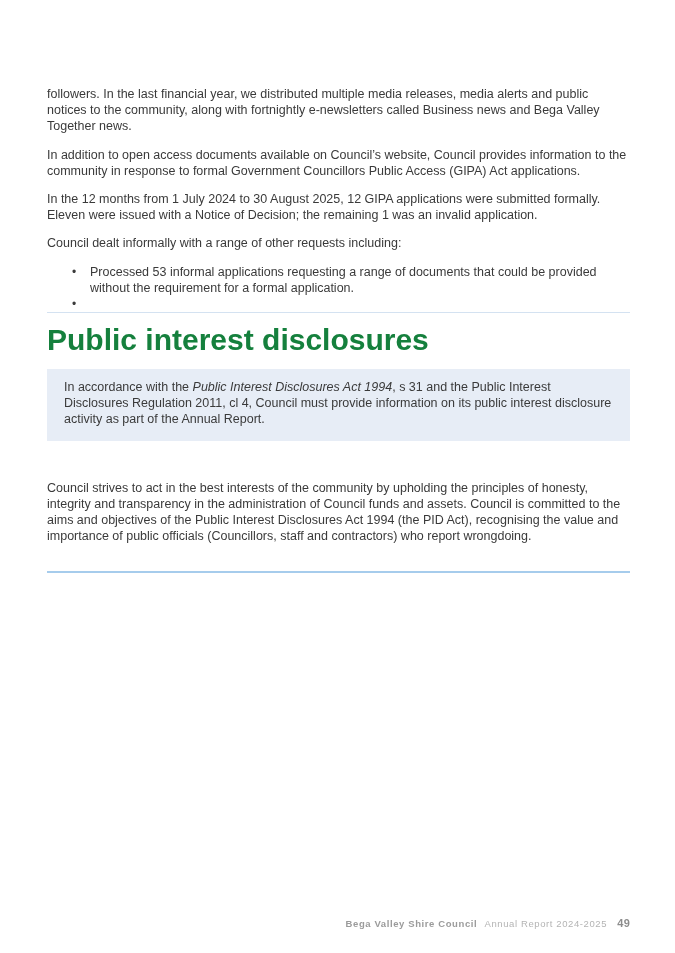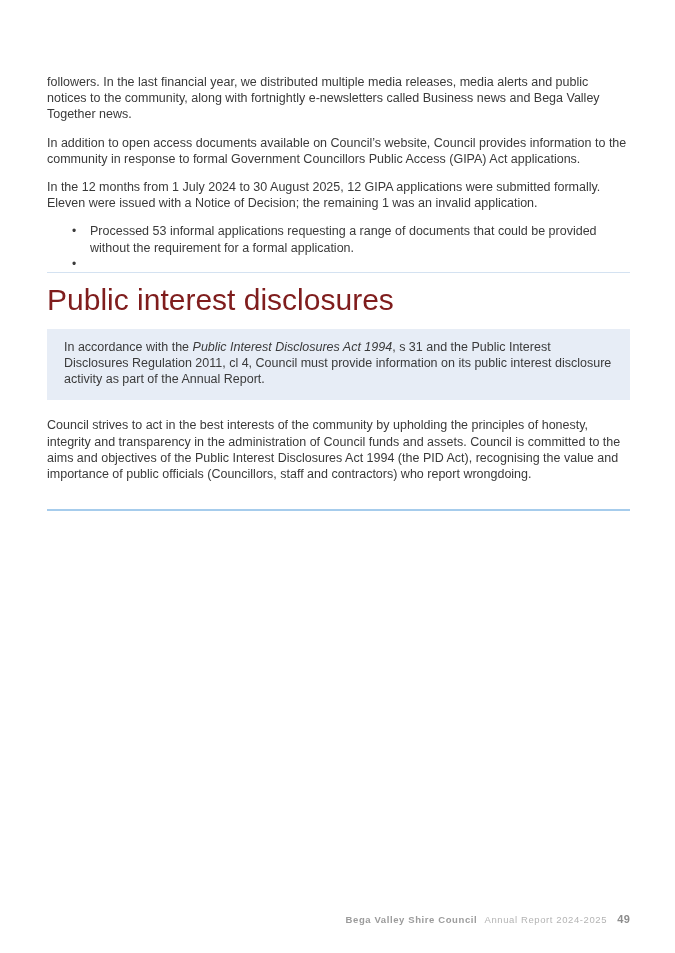--- a/index.html
+++ b/index.html
@@ -11,21 +11,21 @@
     height: 953px;
     background: #ffffff;
     font-family: "Liberation Sans", sans-serif;
     color: #3a3a3a;
     overflow: hidden;
   }
 
   .content {
     position: absolute;
     left: 47px;
-    top: 74px;
+    top: 86px;
     width: 583px;
     font-size: 12.5px;
     line-height: 16.2px;
   }
 
   .content p.body-para { margin: 0 0 12px 0; }
 
   ul.bullets {
     list-style: none;
     margin: 0 0 10px 0;
@@ -48,46 +48,46 @@
     border: 0;
     border-top: 1px solid #d4e2f1;
     height: 0;
     margin: 16px 0 9px 0;
   }
 
   h1.section-title {
     margin: 0 0 11px 0;
     font-size: 30px;
     line-height: 36px;
-    font-weight: normal;
-    color: #7f1d1d;
+    font-weight: bold;
+    color: #15803d;
     letter-spacing: 0px;
   }
 
   .callout {
     background: #e7edf6;
     padding: 10px 17px 13px 17px;
-    margin: 0 0 17px 0;
+    margin: 0 0 39px 0;
   }
   .callout p { margin: 0; }
   .callout em { font-style: italic; }
 
   .rule-blue {
     border: 0;
     border-top: 2px solid #a6ccec;
     height: 0;
     margin: 27px 0 0 0;
   }
 
   .footer {
     position: absolute;
     top: 912px;
     right: 45px;
     font-size: 9.5px;
-    line-height: 14px;
+    line-height: 22px;
     letter-spacing: 0.6px;
     color: #9d9d9d;
     white-space: nowrap;
   }
   .footer .f-council { font-weight: bold; color: #9b9b9b; }
   .footer .f-report { font-weight: normal; color: #b4b4b4; margin-left: 4px; }
   .footer .f-page {
     font-weight: bold;
     color: #8c8c8c;
     font-size: 11px;
@@ -100,20 +100,21 @@
 
 <div class="page">
   <div class="content">
 
     <p class="body-para">followers. In the last financial year, we distributed multiple media releases, media alerts and public notices to the community, along with fortnightly e-newsletters called Business news and Bega Valley Together news.</p>
 
     <p class="body-para">In addition to open access documents available on Council’s website, Council provides information to the community in response to formal Government Councillors Public Access (GIPA) Act applications.</p>
 
     <p class="body-para">In the 12 months from 1 July 2024 to 30 August 2025, 12 GIPA applications were submitted formally. Eleven were issued with a Notice of Decision; the remaining 1 was an invalid application.</p>
 
+    <p class="body-para">Council dealt informally with a range of other requests including:</p>
 
     <ul class="bullets">
       <li>
         <span class="bullet-dot">•</span>
         <span>Processed 53 informal applications requesting a range of documents that could be provided without the requirement for a formal application.</span>
       </li>
       <li>
         <span class="bullet-dot">•</span>
       </li>
     </ul>

